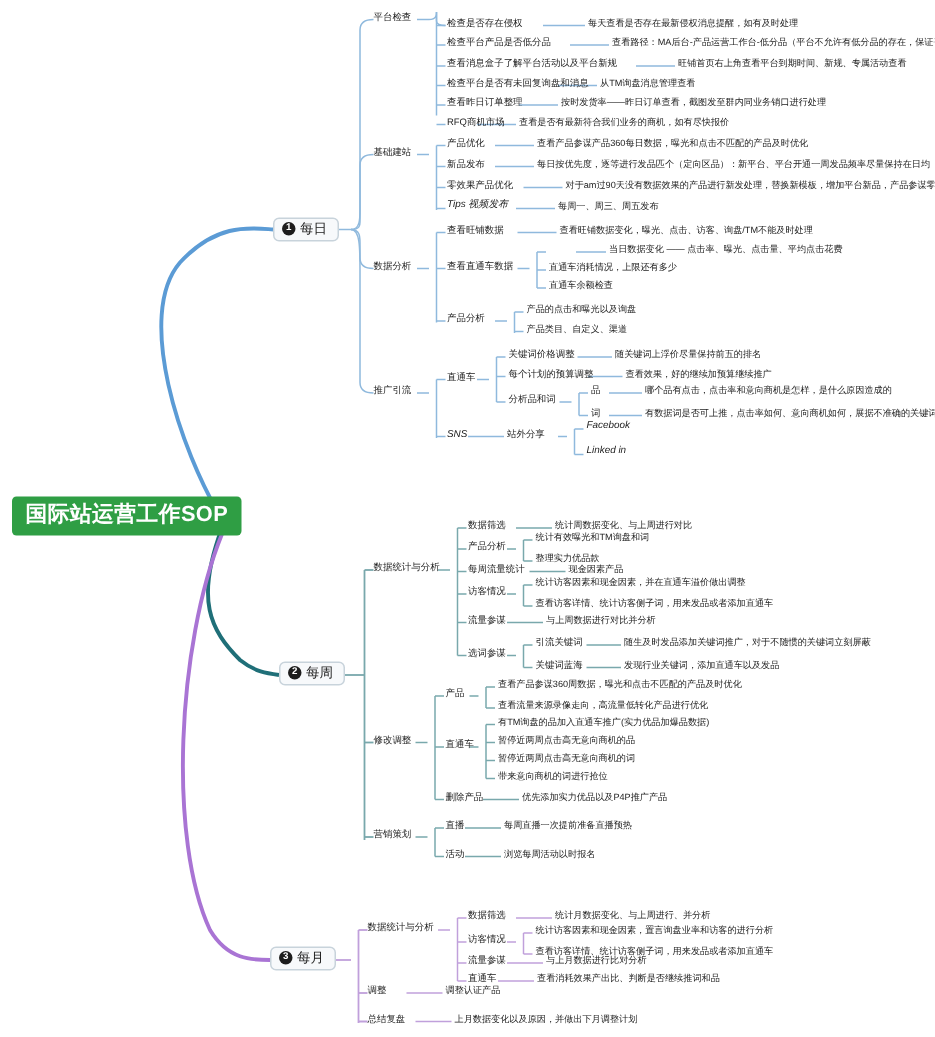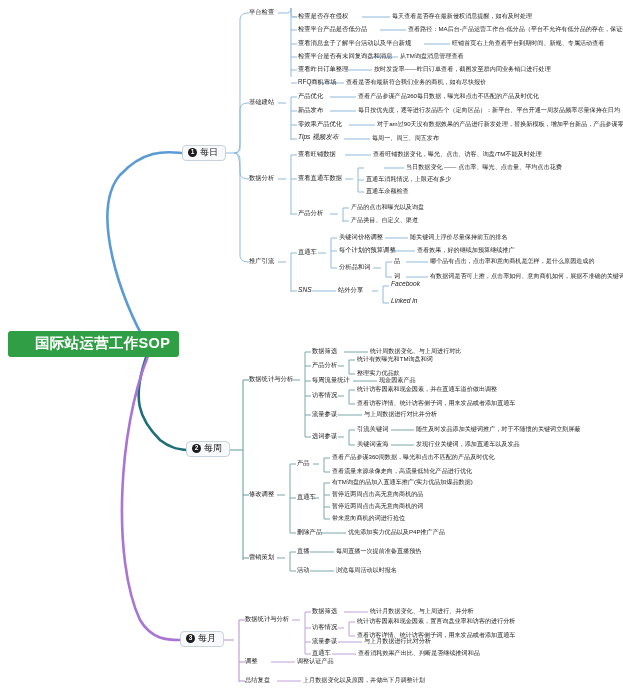--- a/index.html
+++ b/index.html
@@ -10,21 +10,21 @@
   #canvas{position:relative;width:623px;height:691px;}
   svg.links{position:absolute;left:0;top:0;width:623px;height:691px;pointer-events:none;}
 
   .node{position:absolute;white-space:nowrap;line-height:1.05;}
 
   
   .root{
     left:8px;top:331px;
     background:#2f9e44;color:#ffffff;
     font-size:14.5px;font-weight:bold;
-    padding:5px 9px 6px 27px;border-radius:3px;
+    padding:5px 9px 6px 9px;border-radius:3px;
     letter-spacing:.3px;
   }
 
   
   .branch{
     background:#f7f9fb;border:1px solid #c8d3db;border-radius:4px;
     padding:2px 7px 3px 5px;font-size:9px;color:#222;
     display:flex;align-items:center;gap:3px;justify-content:flex-end;
   }
   .branch .num{

